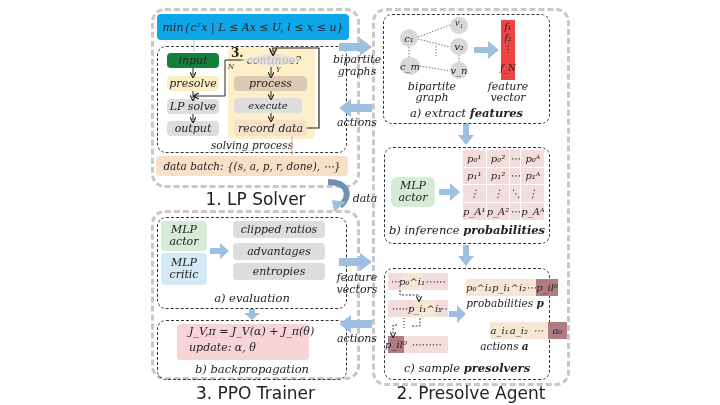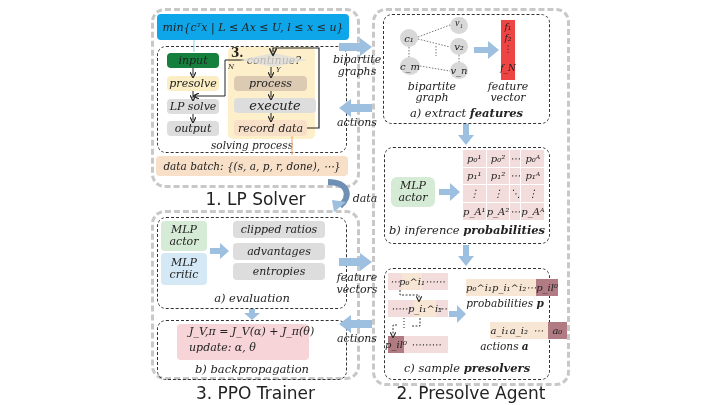--- a/index.html
+++ b/index.html
@@ -31,21 +31,21 @@
 
 <div class="abs box" style="left:167px;top:53px;width:52px;height:15px;background:#15803d;font-size:11px;">input</div>
 <div class="abs box" style="left:167px;top:76px;width:52px;height:15px;background:#fbeec4;font-size:11px;">presolve</div>
 <div class="abs box" style="left:167px;top:99px;width:52px;height:15px;background:#dddddd;font-size:11px;">LP solve</div>
 <div class="abs box" style="left:167px;top:121px;width:52px;height:15px;background:#dddddd;font-size:11px;">output</div>
 
 <div class="abs" style="left:228px;top:47px;width:87px;height:92px;background:#fcefc9;border-radius:5px;"></div>
 <div class="abs b" style="left:231px;top:46px;font-size:12px;">3.</div>
 <div class="abs box" style="left:242px;top:53px;width:64px;height:14px;font-size:11px;">continue?</div>
 <div class="abs box" style="left:234px;top:76px;width:73px;height:15px;background:#dccbb2;font-size:11px;">process</div>
-<div class="abs box" style="left:234px;top:98px;width:82px;height:15px;background:#dddddd;font-size:13px;">execute</div>
+<div class="abs box" style="left:234px;top:98px;width:68px;height:15px;background:#dddddd;font-size:10px;">execute</div>
 <div class="abs box" style="left:234px;top:120px;width:73px;height:16px;background:#f7dfc8;font-size:11px;">record data</div>
 <div class="abs it" style="left:228px;top:63px;font-size:7px;">N</div>
 <div class="abs it" style="left:276px;top:66px;font-size:7px;">Y</div>
 
 <div class="abs cap" style="left:157px;top:139px;width:190px;font-size:10.5px;">solving process</div>
 
 <div class="abs" style="left:156px;top:156px;width:192px;height:20px;background:#f7dfc8;border-radius:4px;font-size:10.5px;display:flex;align-items:center;justify-content:center;white-space:nowrap;">
   <span class="it">data batch: {(s, a, p, r, done), ⋯}</span>
 </div>
 

